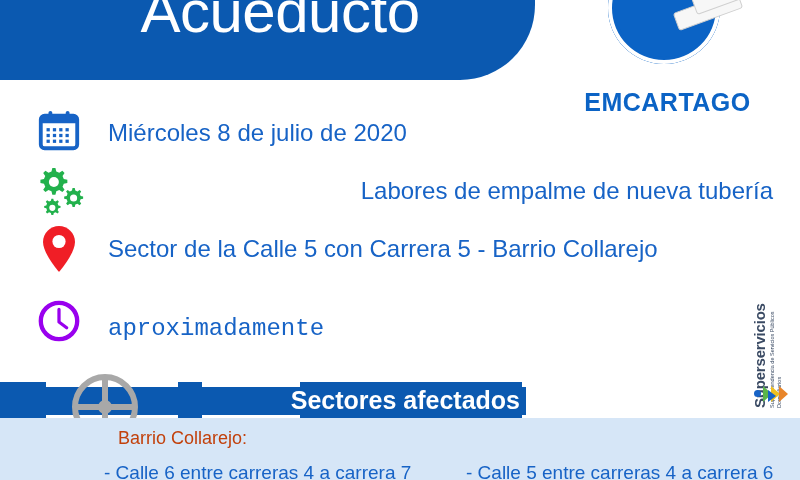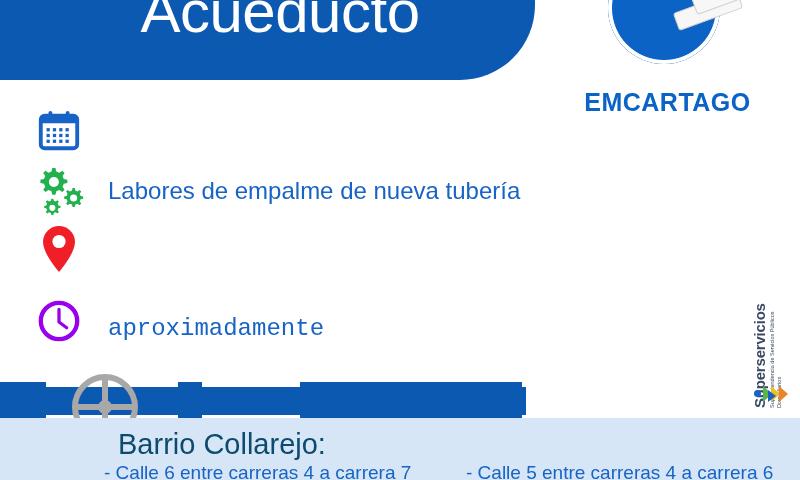--- a/index.html
+++ b/index.html
@@ -45,21 +45,21 @@
 
   
   .rows{position:absolute;left:36px;top:108px;width:740px;}
   .row{position:relative;min-height:56px;margin-bottom:2px;}
   .row .ico{position:absolute;left:0;top:0;width:62px;height:56px;}
   .row .txt{
     position:absolute;left:72px;top:0;width:665px;
     color:#1763c6;font-size:24px;line-height:30px;
   }
   .row.r1 .txt{top:10px;}
-  .row.r2 .txt{top:10px;}
+  .row.r2 .txt{top:10px;text-align:right;}
   .row.r3 .txt{top:10px;}
   .row.r4 .txt{top:2px;}
   .justified{text-align:justify;text-align-last:justify;}
 
   
   .pipe-banner{position:absolute;left:0px;top:382px;width:545px;height:38px;}
   .pb-seg{position:absolute;background:#0b59b0;}
   .pb-flange-l{left:0px;top:0px;width:46px;height:38px;}
   .pb-bar-1{left:40px;top:5px;width:145px;height:28px;}
   .pb-flange-m{left:178px;top:0px;width:24px;height:38px;}
@@ -77,21 +77,21 @@
     border:6px solid #a8a8a8;box-sizing:border-box;
   }
   .valve-spoke{position:absolute;background:#a8a8a8;}
   .valve-h{left:4px;top:30px;width:58px;height:6px;}
   .valve-v{left:30px;top:4px;width:6px;height:58px;}
   .valve-hub{position:absolute;left:26px;top:26px;width:14px;height:14px;border-radius:50%;background:#a8a8a8;}
 
   
   .panel{position:absolute;left:0px;top:418px;width:800px;height:62px;background:#d6e6f7;}
   .panel-title{
-    position:absolute;left:118px;top:428px;color:#0c4a6e;font-size:29px;font-weight:400;
+    position:absolute;left:118px;top:428px;color:#c2410c;font-size:18px;font-weight:400;
   }
   .sect-col{position:absolute;top:462px;color:#1763c6;font-size:19px;white-space:nowrap;}
   .sect-col.c1{left:104px;}
   .sect-col.c2{left:466px;}
 
   
   .ssv{position:absolute;left:750px;top:292px;width:48px;height:130px;}
   .ssv-rot{
     position:absolute;left:-34px;top:34px;width:118px;height:46px;
     transform:rotate(-90deg);transform-origin:center center;
@@ -140,20 +140,21 @@
               <rect x="17.6" y="27" width="3.4" height="3.4"></rect>
             <rect x="24.2" y="27" width="3.4" height="3.4"></rect>
               <rect x="30.8" y="27" width="3.4" height="3.4"></rect>
             <rect x="11" y="33" width="3.4" height="3.4"></rect>
               <rect x="17.6" y="33" width="3.4" height="3.4"></rect>
             <rect x="24.2" y="33" width="3.4" height="3.4"></rect>
               <rect x="30.8" y="33" width="3.4" height="3.4"></rect>
           </g>
         </svg>
       </div>
+      <div class="txt">Miércoles 8 de julio de 2020</div>
     </div>
 
     <div class="row r2">
       <div class="ico">
         <svg width="50" height="50" viewBox="0 0 52 52">
           <g fill="#22b14c">
             <path d="M17 2 l3.2 0 0.9 3.7 3.1 1.3 3.2-2.1 2.3 2.3 -2.1 3.2 1.3 3.1 3.7 0.9 0 3.2 -3.7 0.9 -1.3 3.1 2.1 3.2 -2.3 2.3 -3.2-2.1 -3.1 1.3 -0.9 3.7 -3.2 0 -0.9-3.7 -3.1-1.3 -3.2 2.1 -2.3-2.3 2.1-3.2 -1.3-3.1 -3.7-0.9 0-3.2 3.7-0.9 1.3-3.1 -2.1-3.2 2.3-2.3 3.2 2.1 3.1-1.3z"></path>
             <circle cx="18.6" cy="16.6" r="5.2" fill="#ffffff"></circle>
             <path d="M38 23 l2.3 0 0.6 2.6 2.2 0.9 2.3-1.5 1.6 1.6 -1.5 2.3 0.9 2.2 2.6 0.6 0 2.3 -2.6 0.6 -0.9 2.2 1.5 2.3 -1.6 1.6 -2.3-1.5 -2.2 0.9 -0.6 2.6 -2.3 0 -0.6-2.6 -2.2-0.9 -2.3 1.5 -1.6-1.6 1.5-2.3 -0.9-2.2 -2.6-0.6 0-2.3 2.6-0.6 0.9-2.2 -1.5-2.3 1.6-1.6 2.3 1.5 2.2-0.9z"></path>
             <circle cx="39.1" cy="33.3" r="3.7" fill="#ffffff"></circle>
@@ -165,20 +166,21 @@
       <div class="txt">Labores de empalme de nueva tubería</div>
     </div>
 
     <div class="row r3">
       <div class="ico">
         <svg width="46" height="52" viewBox="0 0 40 52">
           <path d="M20 2 C11.2 2 4 9.2 4 18 c0 11.5 16 30 16 30 s16-18.5 16-30 C36 9.2 28.8 2 20 2 z" fill="#f01e26"></path>
           <circle cx="20" cy="17.5" r="6.6" fill="#ffffff"></circle>
         </svg>
       </div>
+      <div class="txt">Sector de la Calle 5 con Carrera 5 - Barrio Collarejo</div>
     </div>
 
     <div class="row r4">
       <div class="ico" style="top:16px;">
         <svg width="46" height="46" viewBox="0 0 48 48">
           <circle cx="24" cy="24" r="19" fill="none" stroke="#9900ee" stroke-width="4.5"></circle>
           <path d="M24 12 L24 25 L32 31" fill="none" stroke="#9900ee" stroke-width="3.4" stroke-linecap="round" stroke-linejoin="round"></path>
         </svg>
       </div>
       <div class="txt" style="top:32px;font-family:Liberation Mono, monospace;">aproximadamente</div>
@@ -186,20 +188,21 @@
 
   </div>
 
   <div class="pipe-banner">
     <div class="pb-seg pb-flange-l"></div>
     <div class="pb-seg pb-bar-1"></div>
     <div class="pb-seg pb-flange-m"></div>
     <div class="pb-seg pb-bar-2"></div>
     <div class="pb-seg pb-main"></div>
   </div>
+  <div class="pb-title">Sectores afectados</div>
 
   <div class="valve">
     <div class="valve-ring"></div>
     <div class="valve-spoke valve-h"></div>
     <div class="valve-spoke valve-v"></div>
     <div class="valve-hub"></div>
   </div>
 
   <div class="panel"></div>
   <div class="panel-title">Barrio Collarejo:</div>

